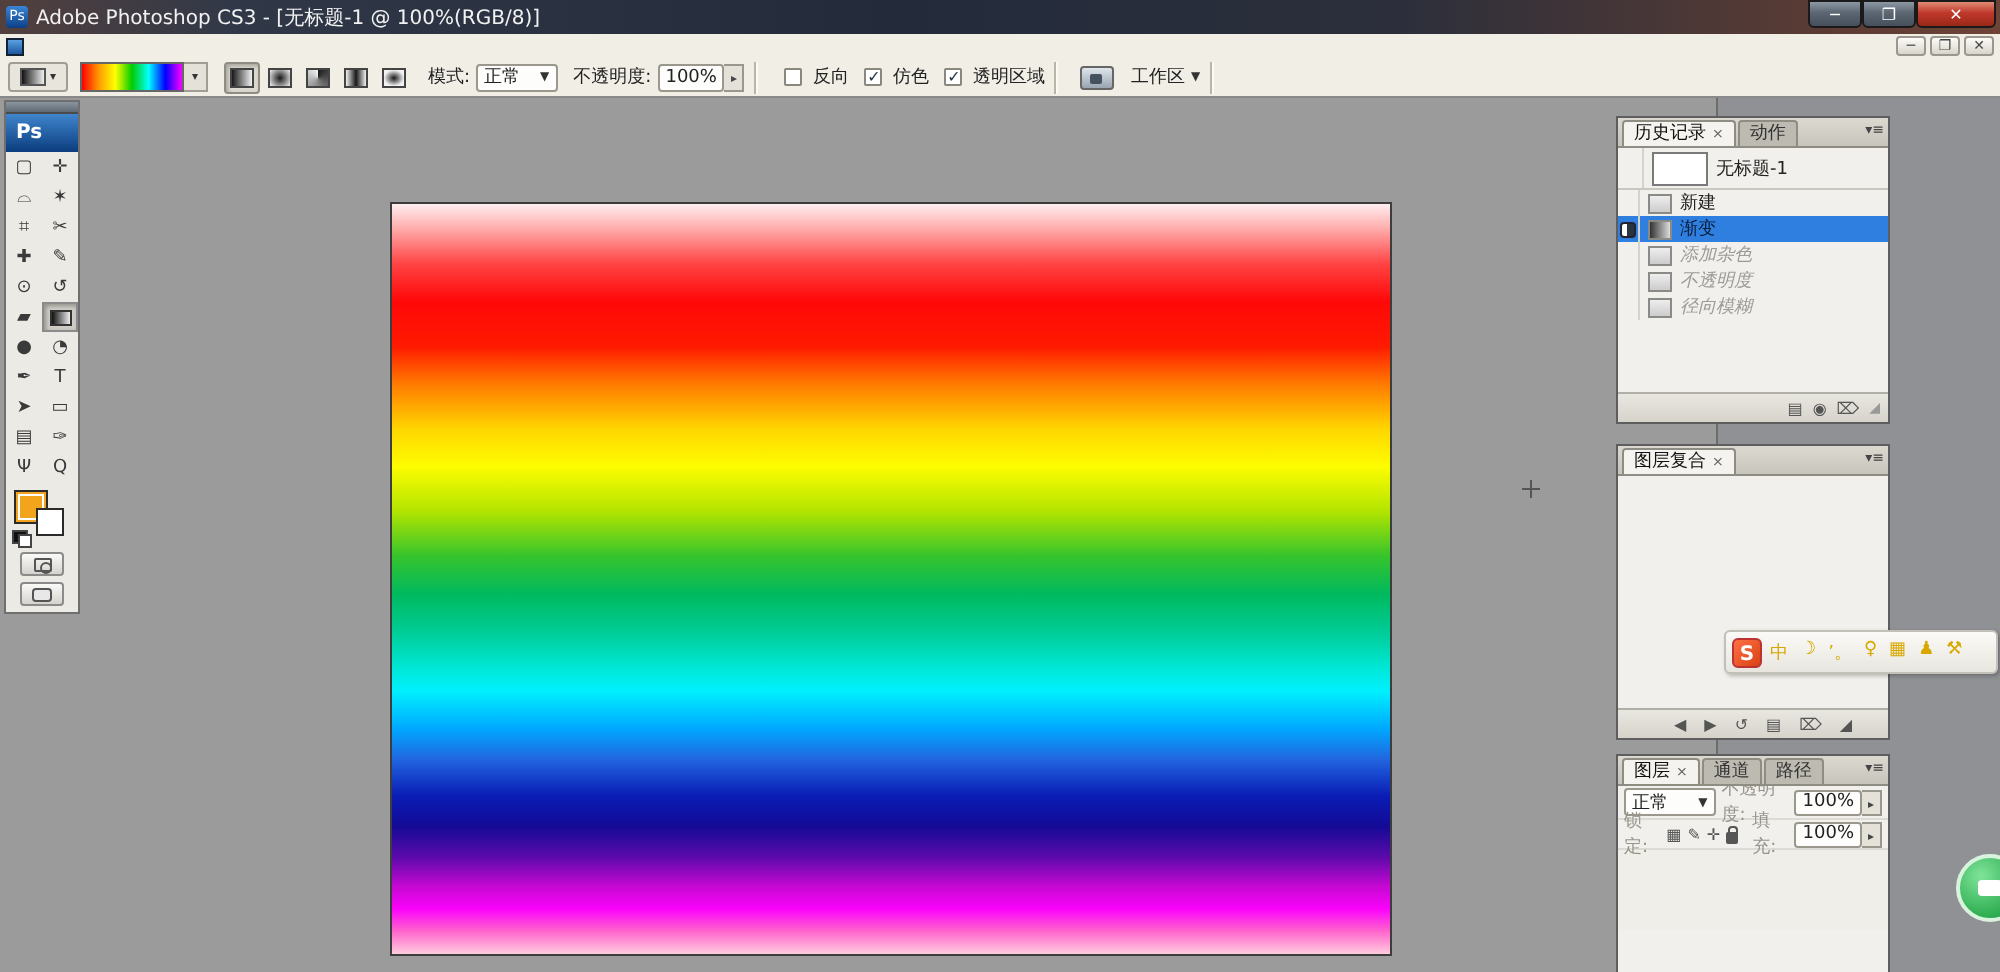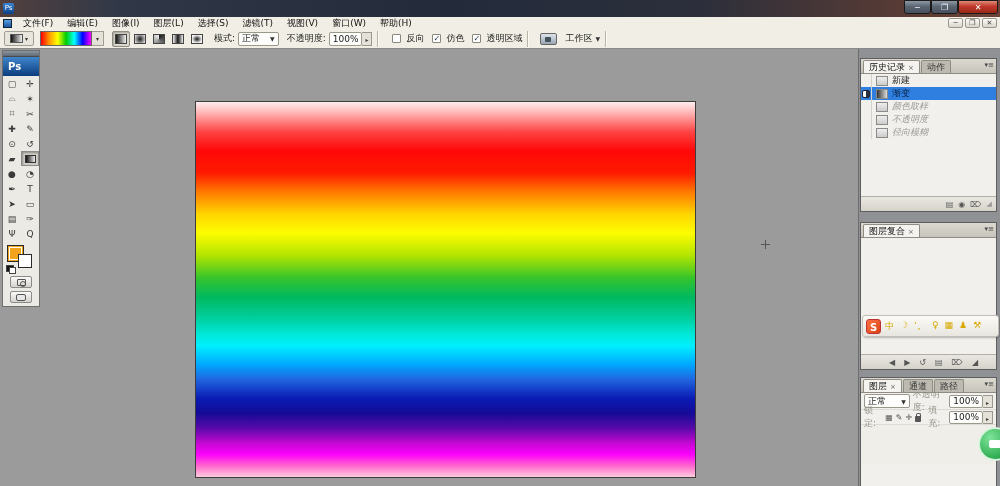--- a/index.html
+++ b/index.html
@@ -83,21 +83,21 @@
   
   .canvas { position:absolute; left:195px; top:101px; width:501px; height:377px; border:1px solid #3d3d3d; }
 
   
   .crosshair { position:absolute; left:761px; top:240px; width:9px; height:9px; }
   .crosshair::before { content:""; position:absolute; left:4px; top:0; width:1px; height:9px; background:#555; }
   .crosshair::after { content:""; position:absolute; left:0; top:4px; width:9px; height:1px; background:#555; }
 
   
   .dock { position:absolute; left:858px; top:49px; width:142px; height:437px; background:#8f9194; border-left:1px solid #6c6c6c; }
-  .panel { position:absolute; left:860px; width:137px; background:#f1f0ec; border:1px solid #5e5e5e; font-size:9px; }
+  .panel { position:absolute; left:808px; width:137px; background:#f1f0ec; border:1px solid #5e5e5e; font-size:9px; }
   .tabstrip { height:15px; background:linear-gradient(180deg,#dcd9d1,#c7c4bb); border-bottom:1px solid #8f8c83;
     display:flex; align-items:flex-end; padding-left:2px; position:relative; }
   .tab { height:13px; line-height:13px; padding:0 5px; border:1px solid #8f8c83; border-bottom:none;
     background:#bdbab1; color:#333; margin-right:1px; border-radius:2px 2px 0 0; white-space:nowrap; }
   .tab.active { background:#f4f3ef; color:#111; }
   .tab .x { font-size:7px; color:#666; margin-left:3px; }
   .panel-menu { position:absolute; right:2px; top:2px; font-size:7px; color:#444; }
 
   
   .snap-row { display:flex; align-items:center; height:21px; border-bottom:1px solid #c9c7c0; padding-left:2px; gap:4px; }
@@ -151,40 +151,30 @@
   .ball { position:absolute; left:978px; top:427px; width:34px; height:34px; border-radius:50%; z-index:7;
     background:radial-gradient(circle at 35% 30%,#7fe49a,#2fae52 70%,#1d8c3c); border:2px solid #d8f3de;
     display:flex; align-items:center; justify-content:center; }
   .ball-ic { width:12px; height:8px; background:#fff; border-radius:2px; }
 </style>
 </head>
 <body>
 
 <div class="titlebar">
   <div class="app-icon">Ps</div>
+  <span>Adobe Photoshop CS3 - [无标题-1 @ 100%(RGB/8)]</span>
   <div class="win-btns">
     <div class="win-btn">─</div>
     <div class="win-btn">❐</div>
     <div class="win-btn close">✕</div>
   </div>
 </div>
 
 <div class="menubar">
   <div class="doc-icon"></div>
-  <div id="menu-items" style="display:flex;">
-      <div class="menu-item">文件(F)</div>
-      <div class="menu-item">编辑(E)</div>
-      <div class="menu-item">图像(I)</div>
-      <div class="menu-item">图层(L)</div>
-      <div class="menu-item">选择(S)</div>
-      <div class="menu-item">滤镜(T)</div>
-      <div class="menu-item">视图(V)</div>
-      <div class="menu-item">窗口(W)</div>
-      <div class="menu-item">帮助(H)</div>
-    </div>
   <div class="doc-ctrls">
     <div class="doc-ctrl">─</div>
     <div class="doc-ctrl">❐</div>
     <div class="doc-ctrl">✕</div>
   </div>
 </div>
 
 <div class="optionsbar">
   <div class="preset-btn">
     <div class="preset-ic"></div>
@@ -328,37 +318,42 @@
 <div class="crosshair"></div>
 
 <div class="dock"></div>
 
 <div class="panel" style="top:58px;height:154px;">
   <div class="tabstrip" id="hist-tabs">
     <div class="tab active">历史记录<span class="x">×</span></div>
       <div class="tab">动作</div>
       <span class="panel-menu">▾≡</span>
   </div>
+  <div class="snap-row">
+    <div class="src-col"></div>
+    <div class="snap-thumb"></div>
+    <span>无标题-1</span>
+  </div>
   <div id="hist-states">
       <div class="hist-row normal">
         <div class="src-col"></div>
         <div class="state-ic"></div>
         <div>新建</div>
       </div>
       <div class="hist-row selected">
         <div class="src-col">
           <div class="src-mark"></div>
         </div>
         <div class="state-ic"></div>
         <div>渐变</div>
       </div>
       <div class="hist-row undone">
         <div class="src-col"></div>
         <div class="state-ic"></div>
-        <div>颜色取样</div>
+        <div>添加杂色</div>
       </div>
       <div class="hist-row undone">
         <div class="src-col"></div>
         <div class="state-ic"></div>
         <div>不透明度</div>
       </div>
       <div class="hist-row undone">
         <div class="src-col"></div>
         <div class="state-ic"></div>
         <div>径向模糊</div>

